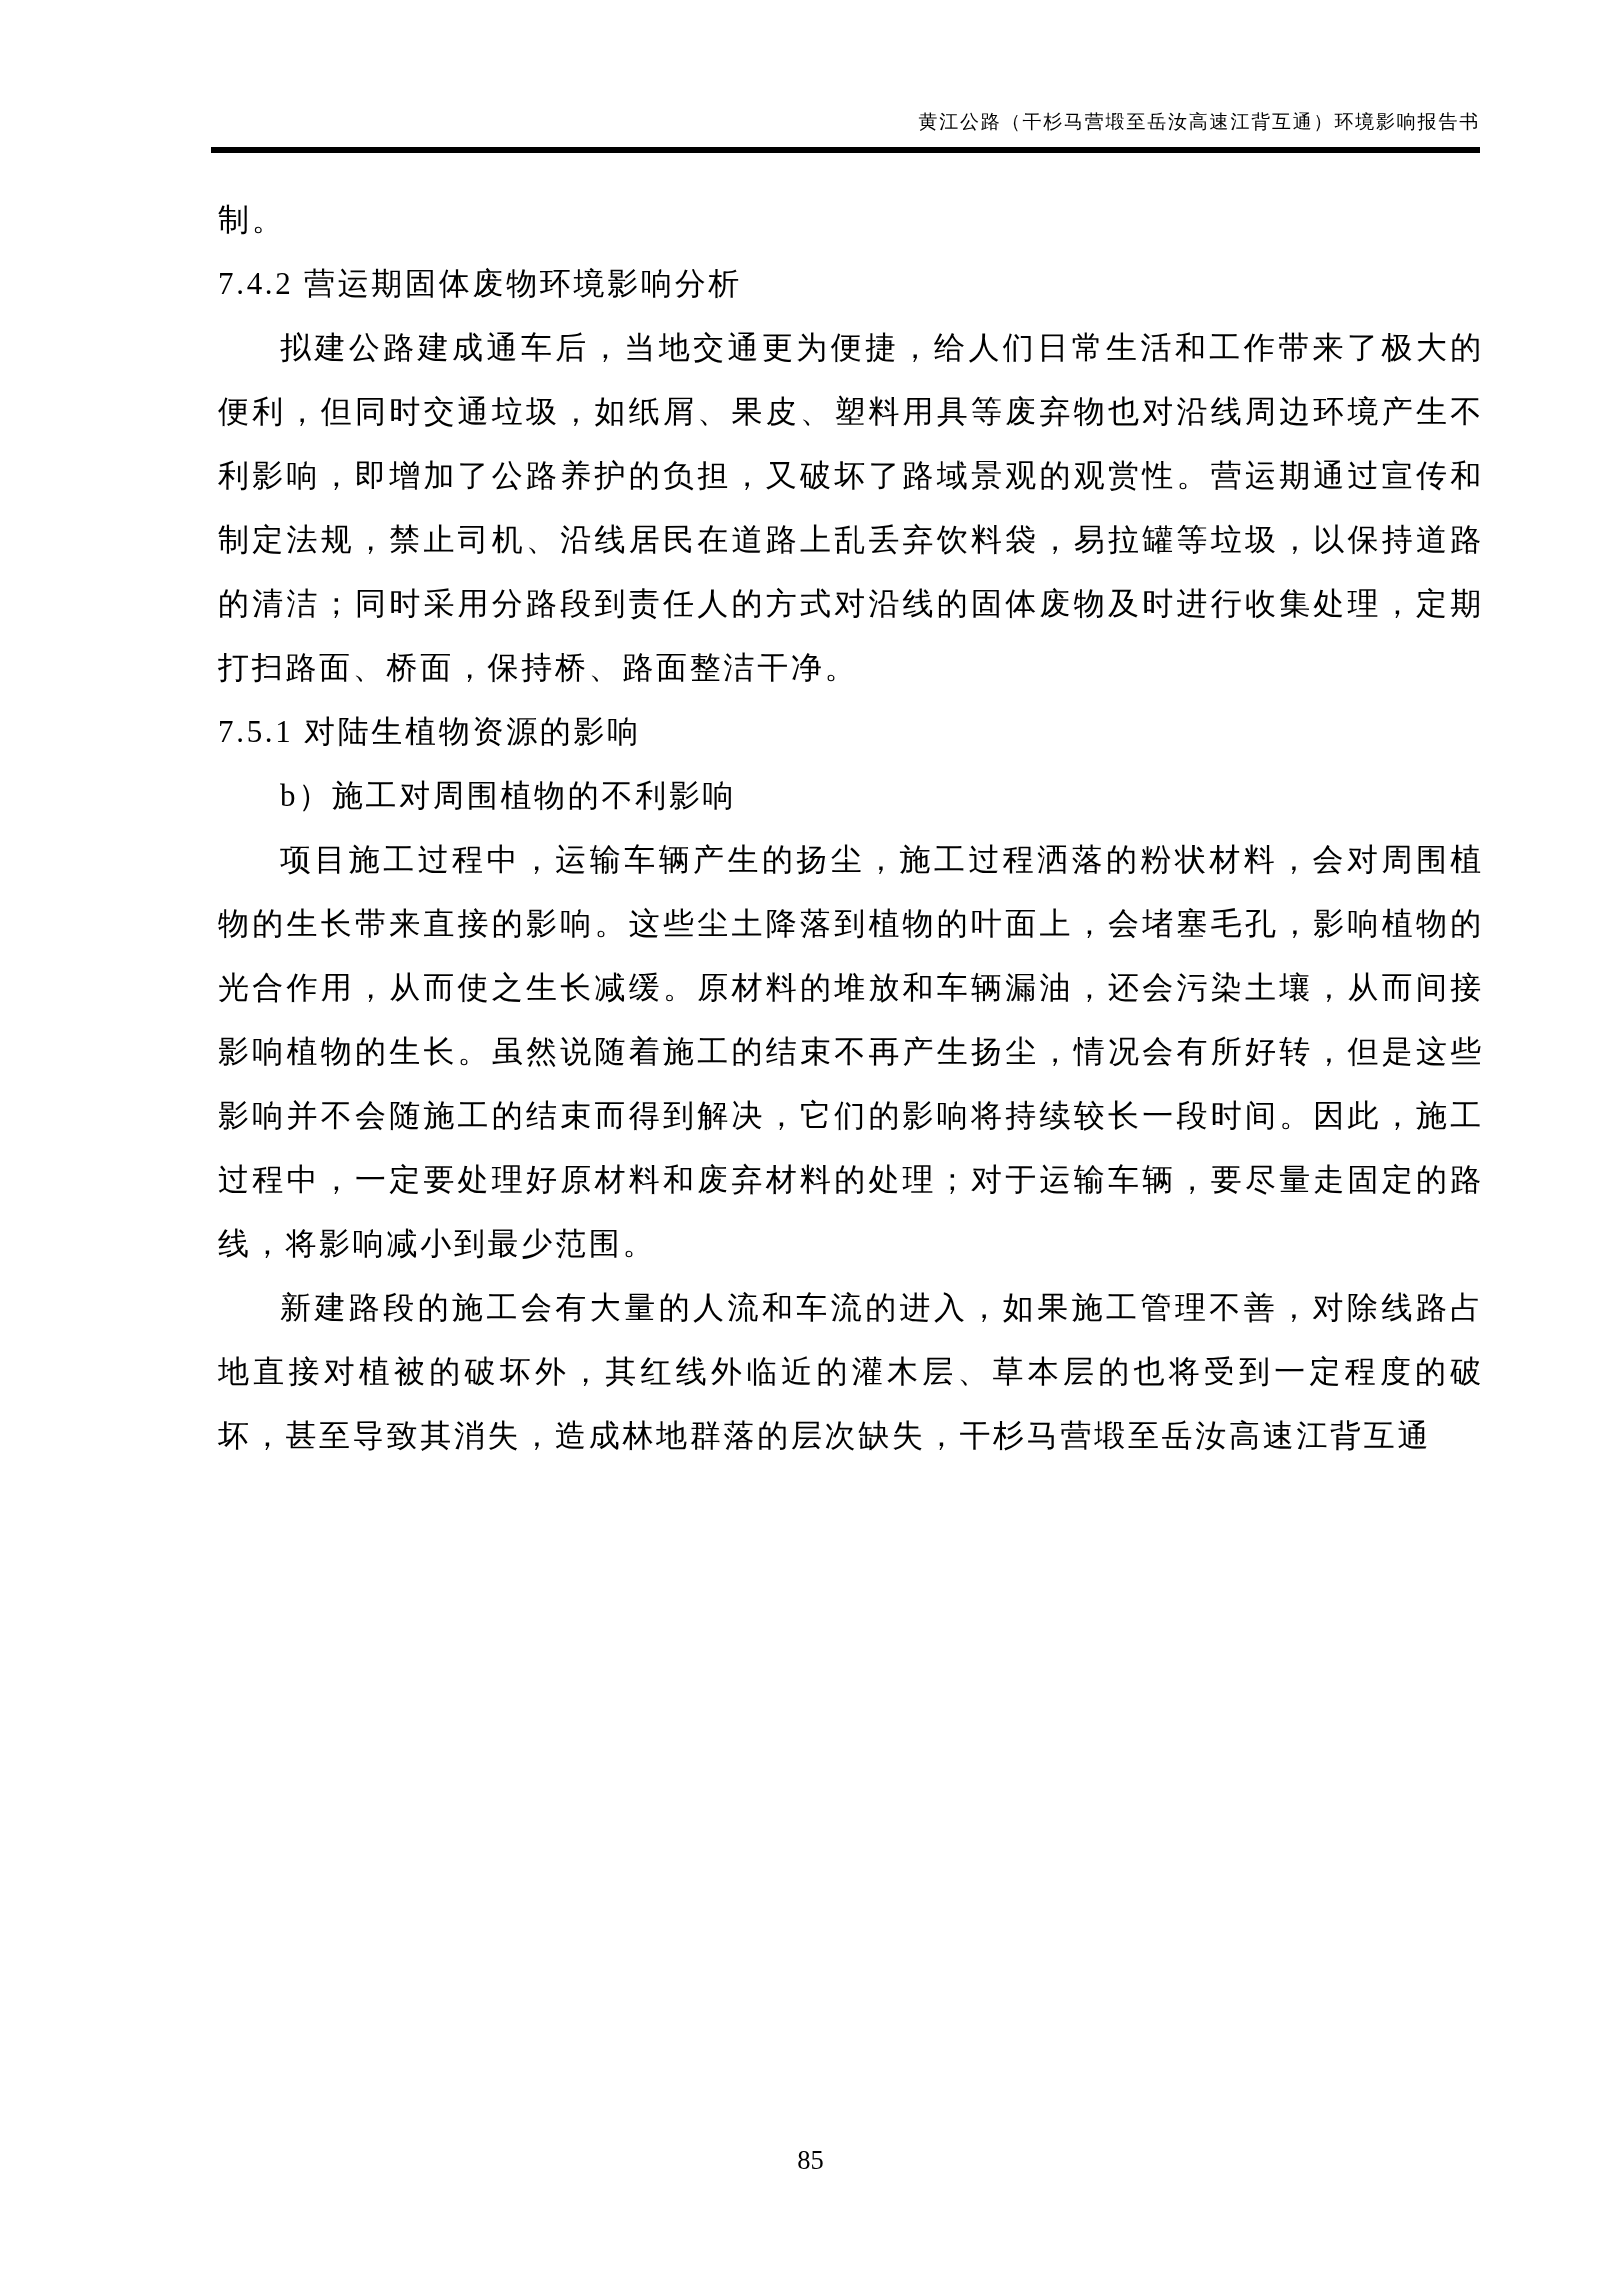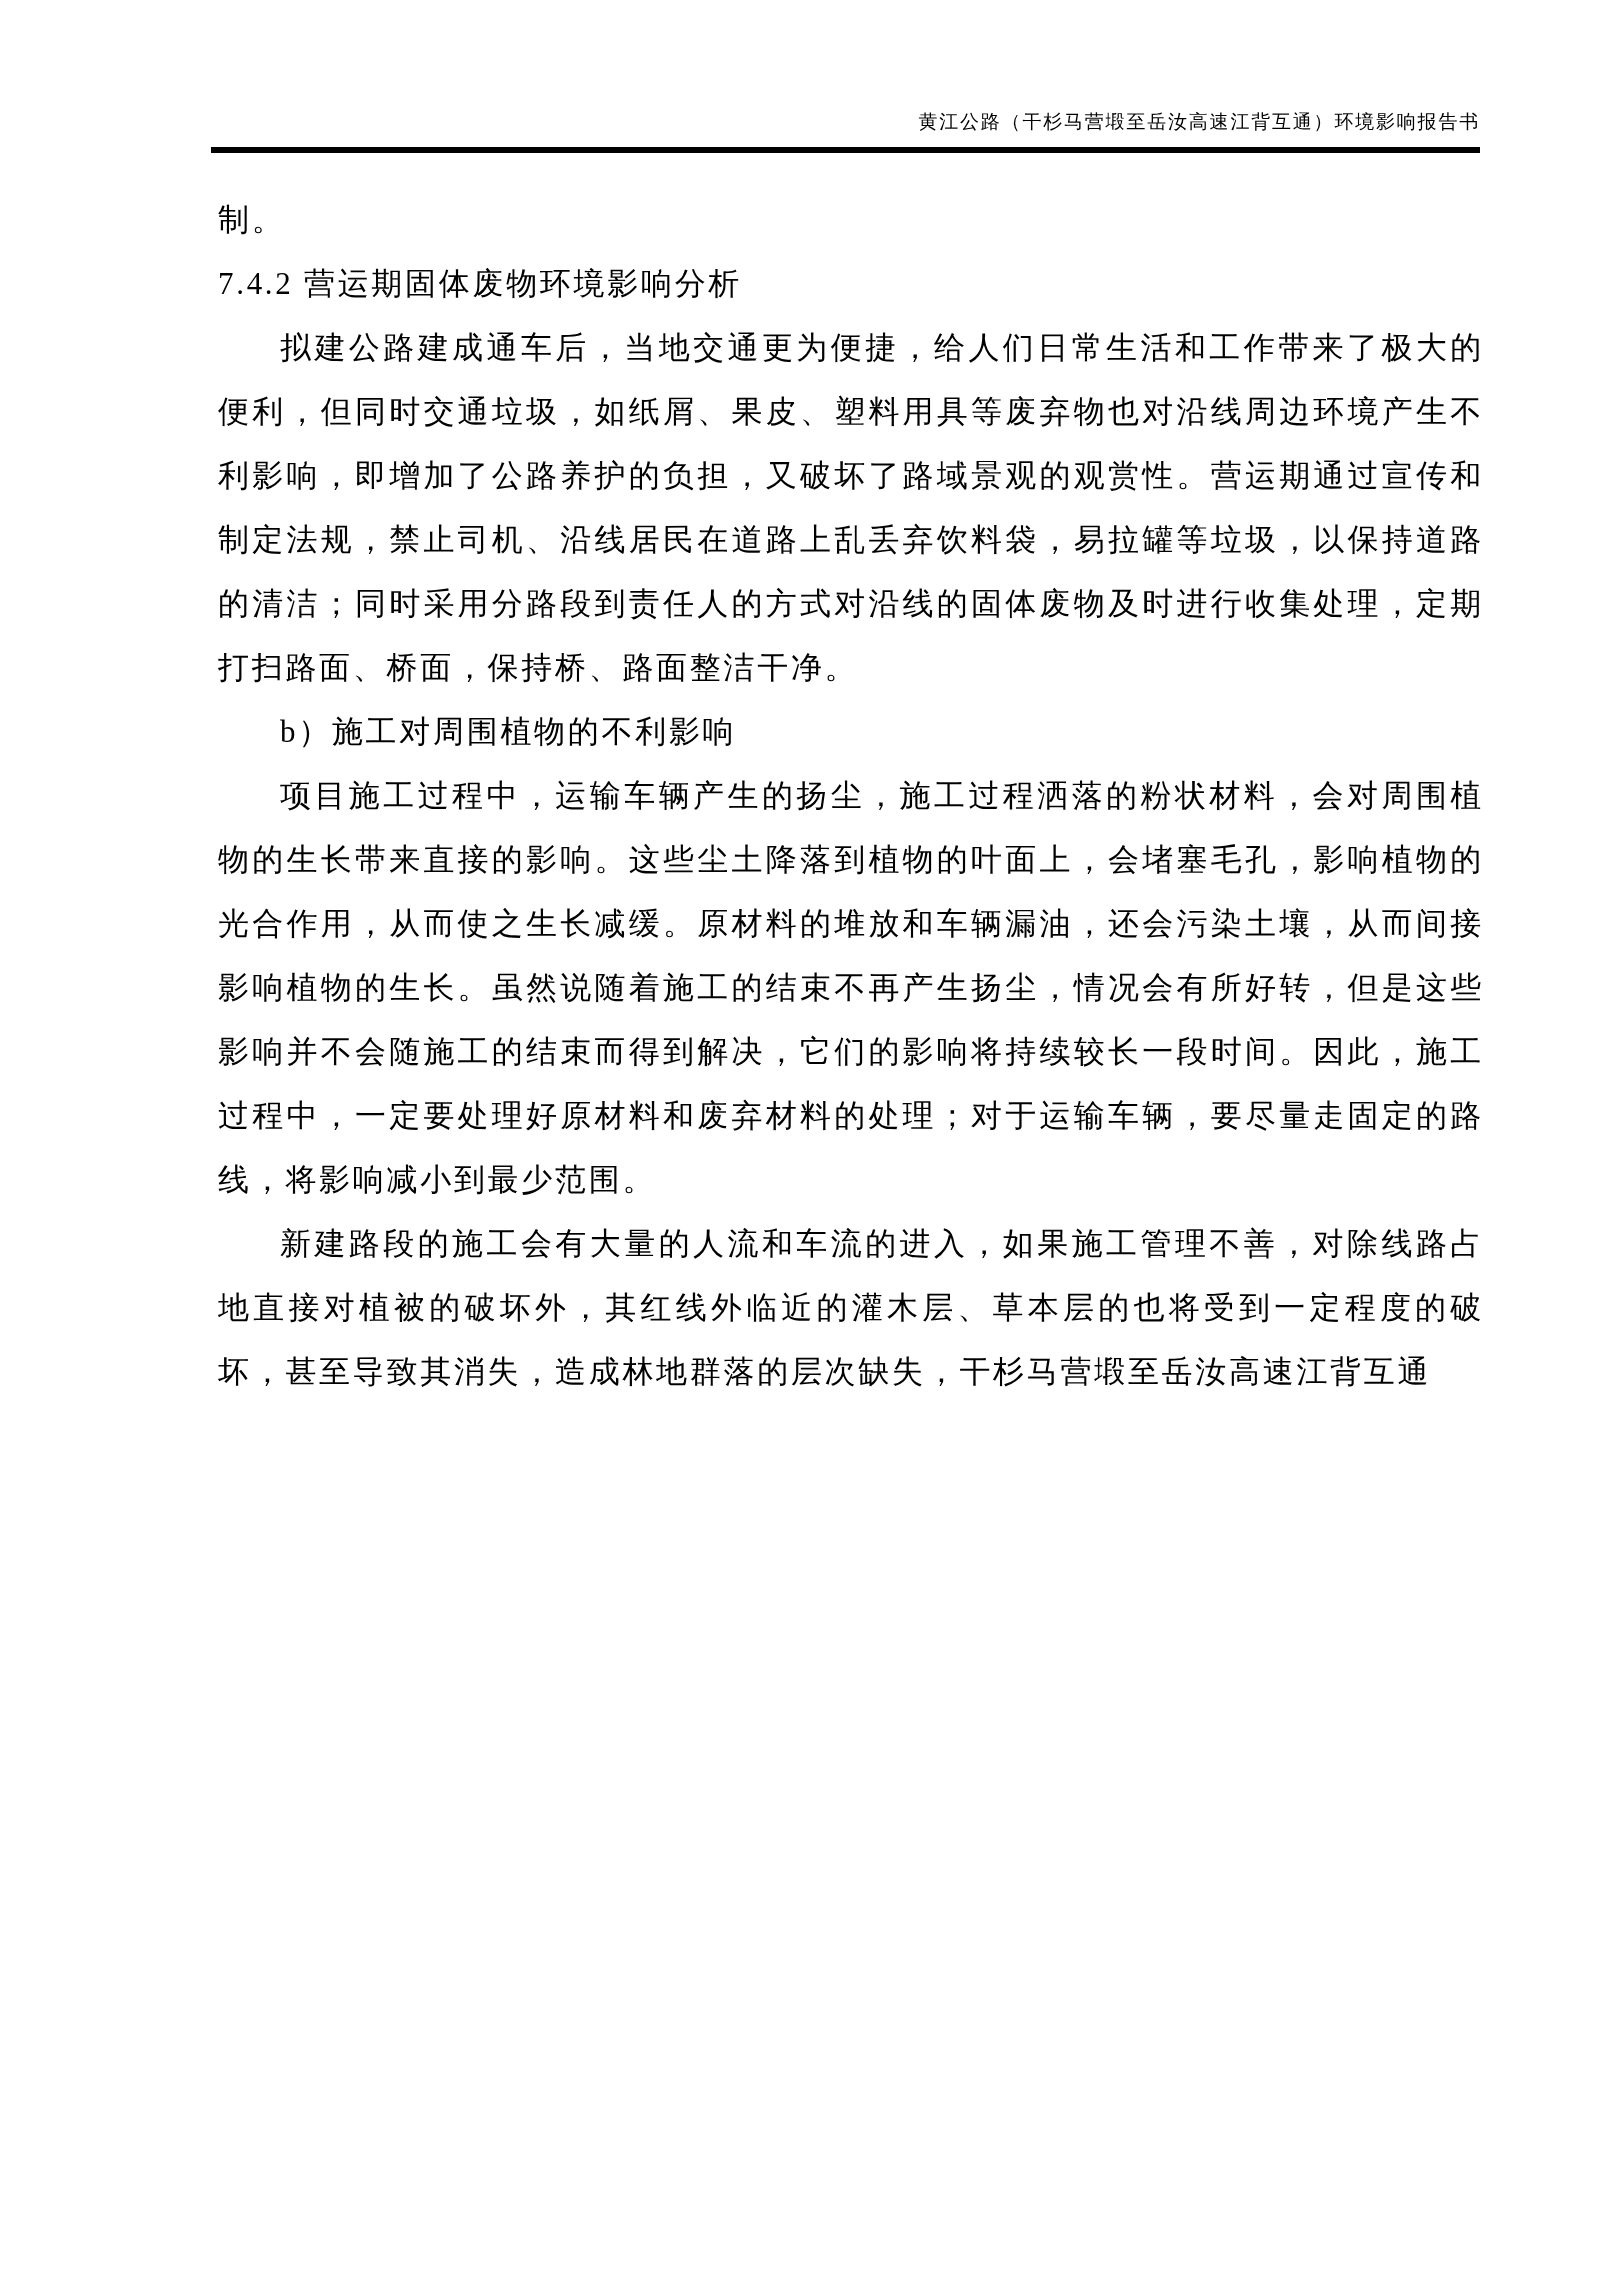--- a/index.html
+++ b/index.html
@@ -89,20 +89,24 @@
 
   <div class="page-header">
     <span class="header-title">黄江公路（干杉马营塅至岳汝高速江背互通）环境影响报告书</span>
   </div>
   <div class="header-rule"></div>
 
   <main class="doc-body" id="doc-body">
       <p class="para-tail">制。</p>
       <p class="h2">7.4.2 营运期固体废物环境影响分析</p>
       <p class="para">拟建公路建成通车后，当地交通更为便捷，给人们日常生活和工作带来了极大的便利，但同时交通垃圾，如纸屑、果皮、塑料用具等废弃物也对沿线周边环境产生不利影响，即增加了公路养护的负担，又破坏了路域景观的观赏性。营运期通过宣传和制定法规，禁止司机、沿线居民在道路上乱丢弃饮料袋，易拉罐等垃圾，以保持道路的清洁；同时采用分路段到责任人的方式对沿线的固体废物及时进行收集处理，定期打扫路面、桥面，保持桥、路面整洁干净。</p>
+      <p class="h2">7.5.1 对陆生植物资源的影响</p>
       <p class="para">b）施工对周围植物的不利影响</p>
       <p class="para">项目施工过程中，运输车辆产生的扬尘，施工过程洒落的粉状材料，会对周围植物的生长带来直接的影响。这些尘土降落到植物的叶面上，会堵塞毛孔，影响植物的光合作用，从而使之生长减缓。原材料的堆放和车辆漏油，还会污染土壤，从而间接影响植物的生长。虽然说随着施工的结束不再产生扬尘，情况会有所好转，但是这些影响并不会随施工的结束而得到解决，它们的影响将持续较长一段时间。因此，施工过程中，一定要处理好原材料和废弃材料的处理；对于运输车辆，要尽量走固定的路线，将影响减小到最少范围。</p>
       <p class="para">新建路段的施工会有大量的人流和车流的进入，如果施工管理不善，对除线路占地直接对植被的破坏外，其红线外临近的灌木层、草本层的也将受到一定程度的破坏，甚至导致其消失，造成林地群落的层次缺失，干杉马营塅至岳汝高速江背互通</p>
     </main>
 
+  <div class="page-footer">
+    <span class="page-number">85</span>
+  </div>
 
 </div>
 
 
 </body></html>

